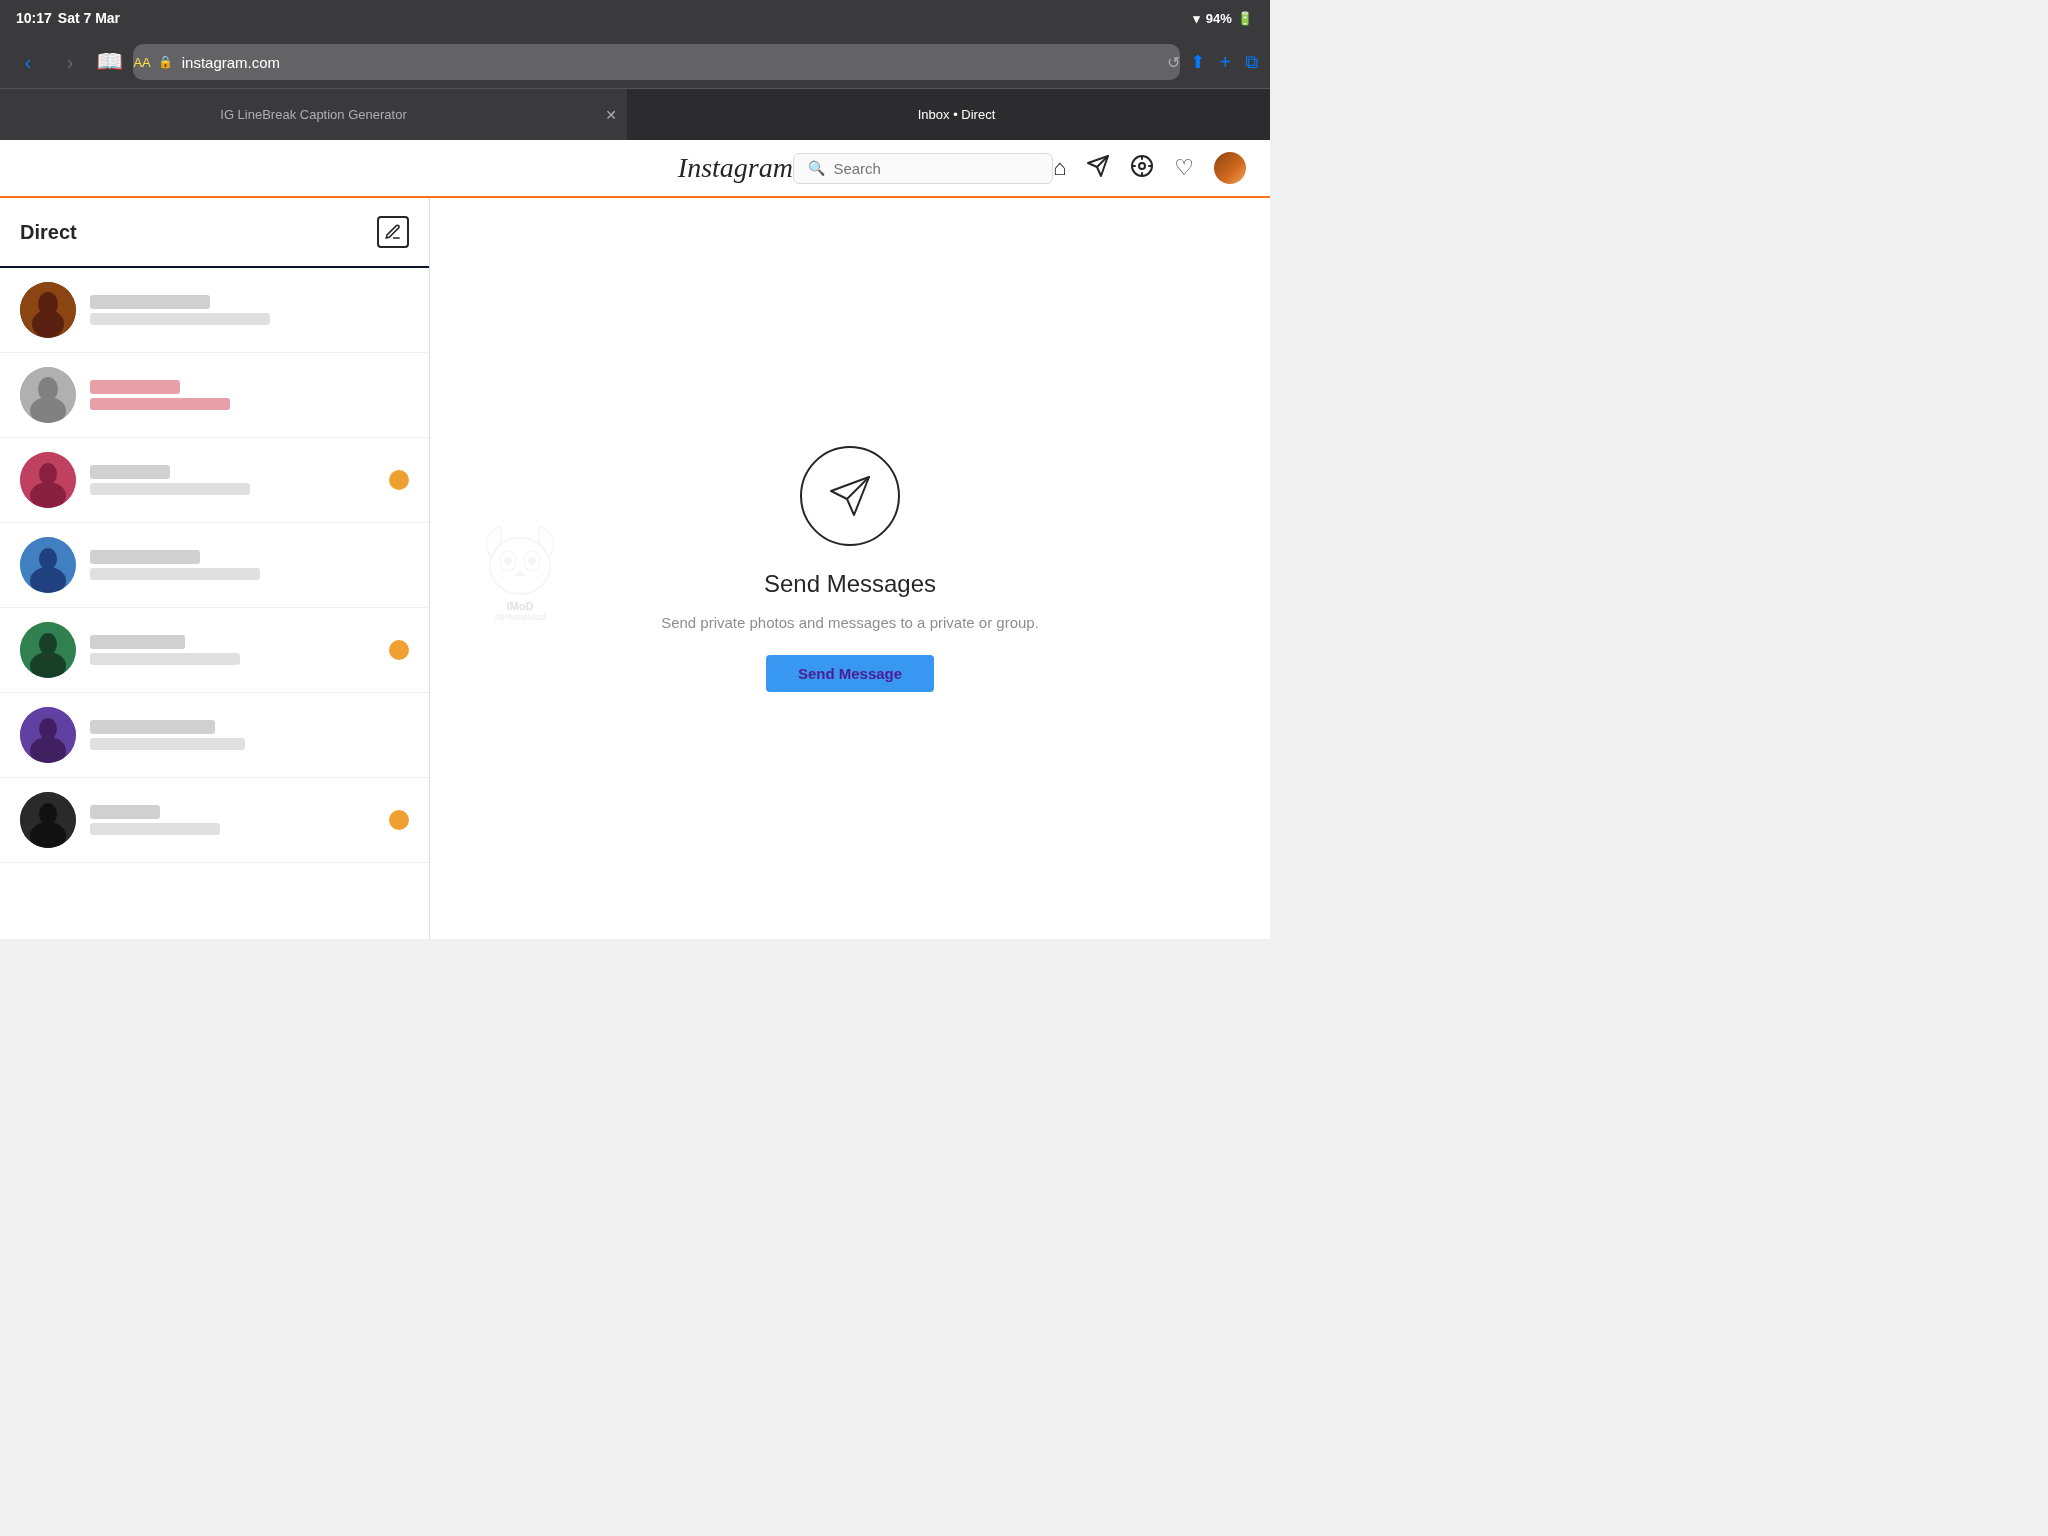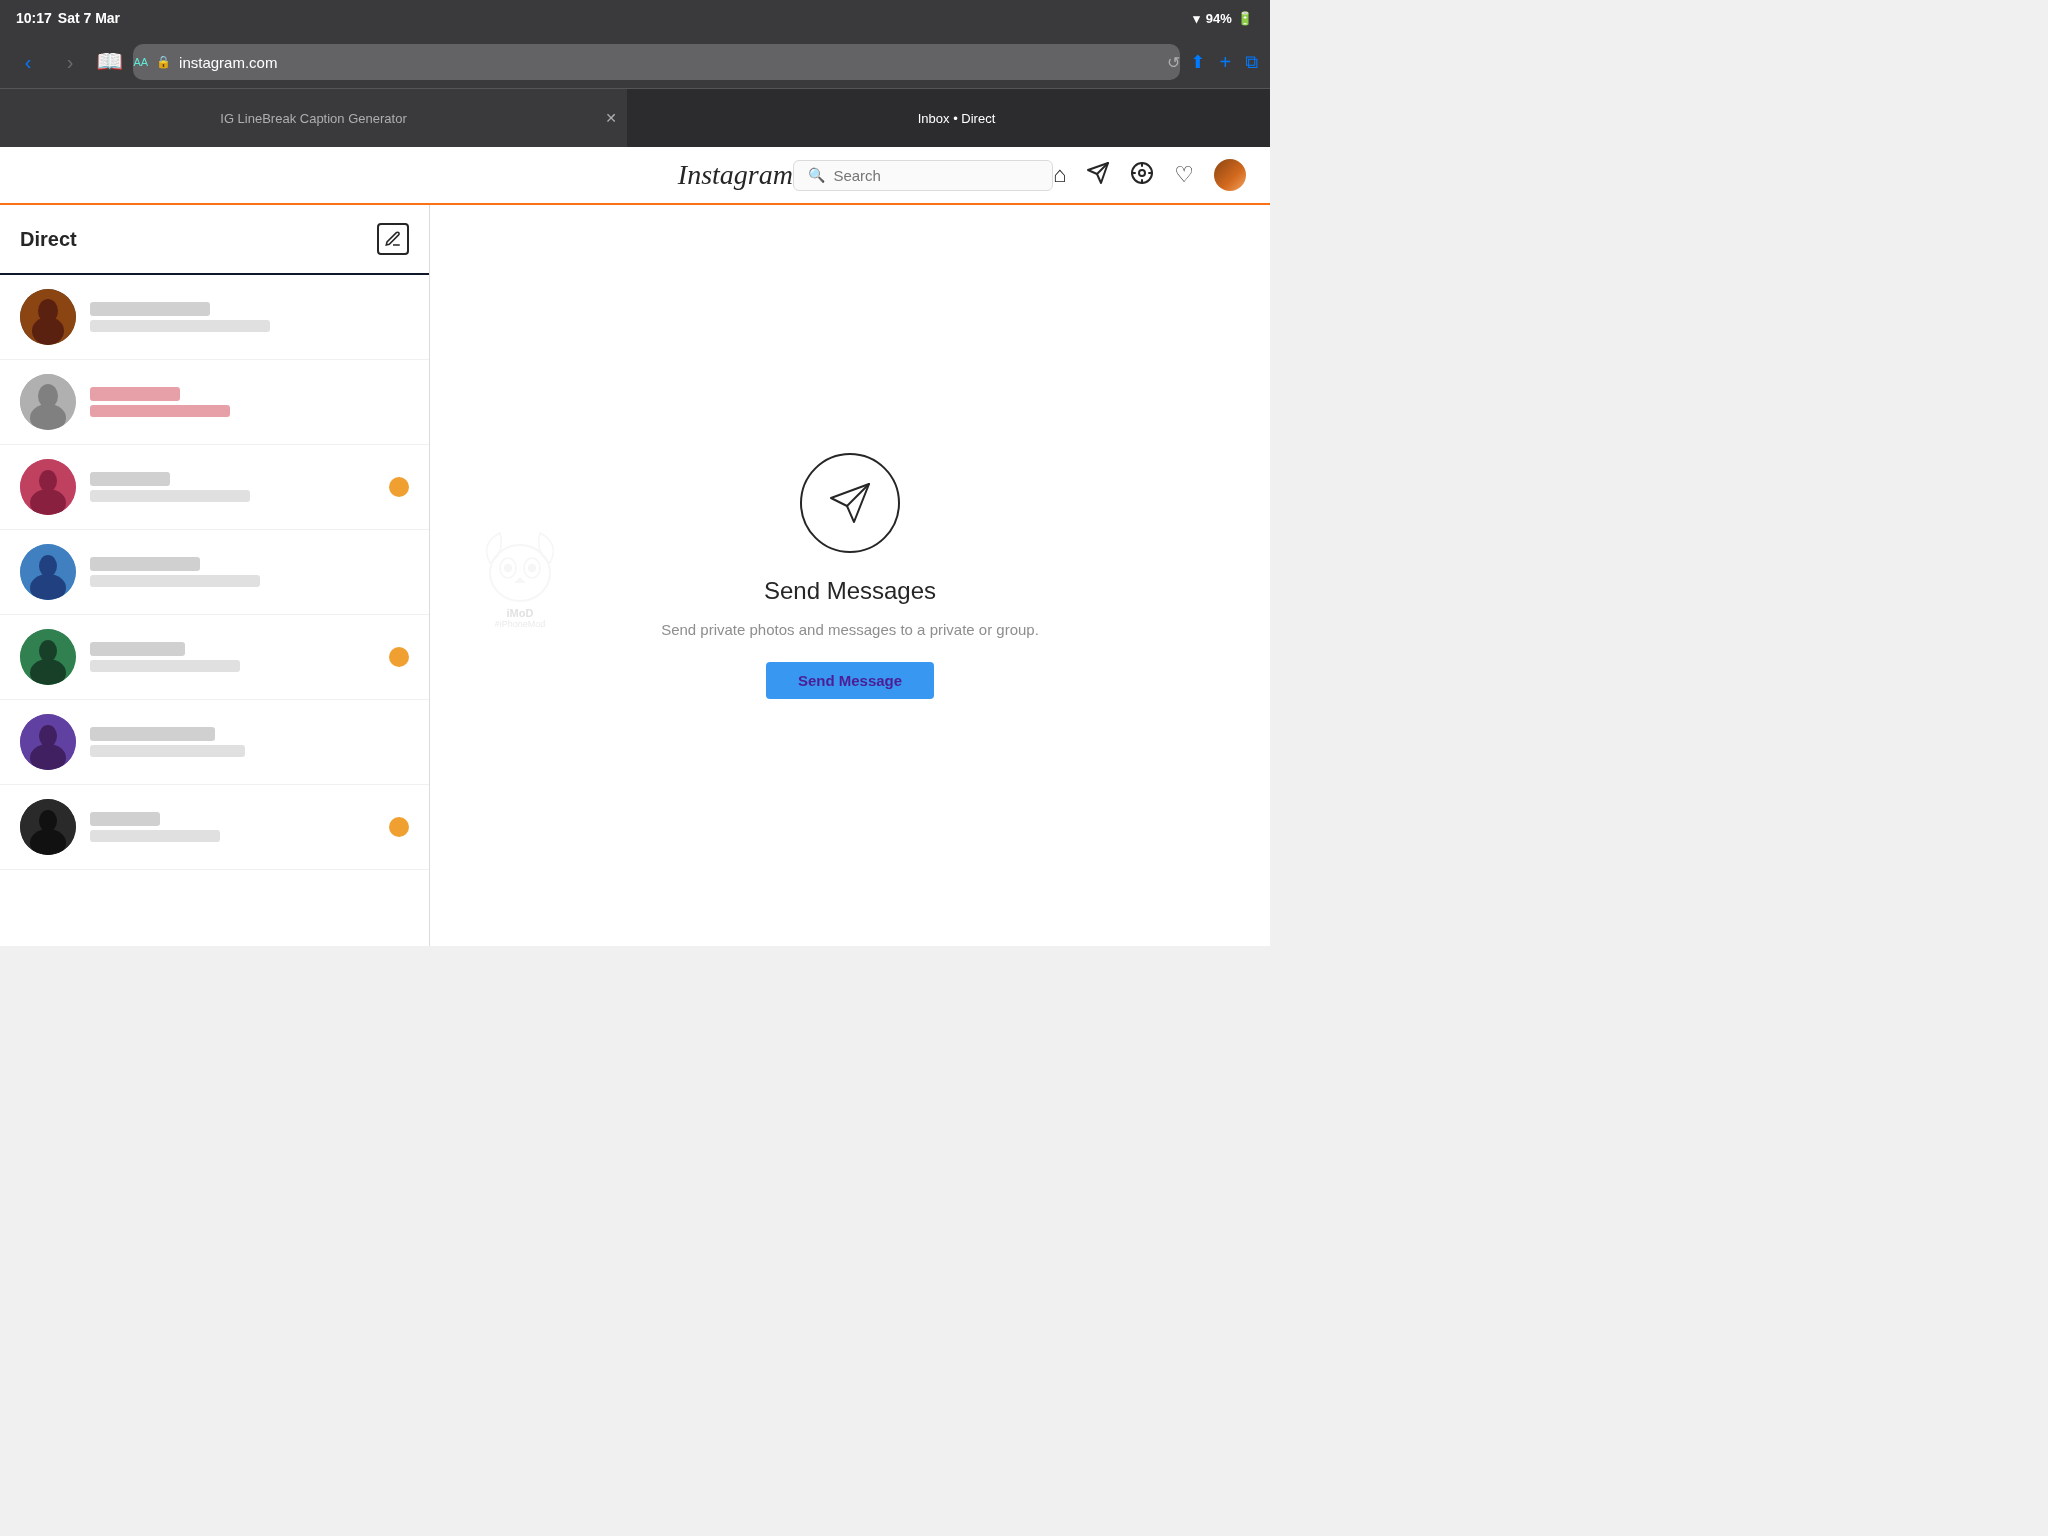--- a/index.html
+++ b/index.html
@@ -43,36 +43,36 @@
       background: #636366;
       border-radius: 10px;
       height: 36px;
       display: flex;
       align-items: center;
       justify-content: center;
       gap: 8px;
       color: white;
       font-size: 15px;
     }
-    .address-bar .aa { font-size: 11px; color: #5eead4; }
+    .address-bar .aa { font-size: 13px; color: #fde047; }
     .address-bar .lock { font-size: 12px; }
     .browser-actions {
       display: flex;
       align-items: center;
       gap: 14px;
       color: #007aff;
       font-size: 20px;
     }
 
     
     .tab-bar {
       background: #3a3a3c;
       display: flex;
       align-items: center;
-      height: 59px;
+      height: 52px;
       border-top: 1px solid #555;
       text-align: center;
     }
     .tab-item {
       flex: 1;
       height: 100%;
       display: flex;
       align-items: center;
       justify-content: center;
       position: relative;

